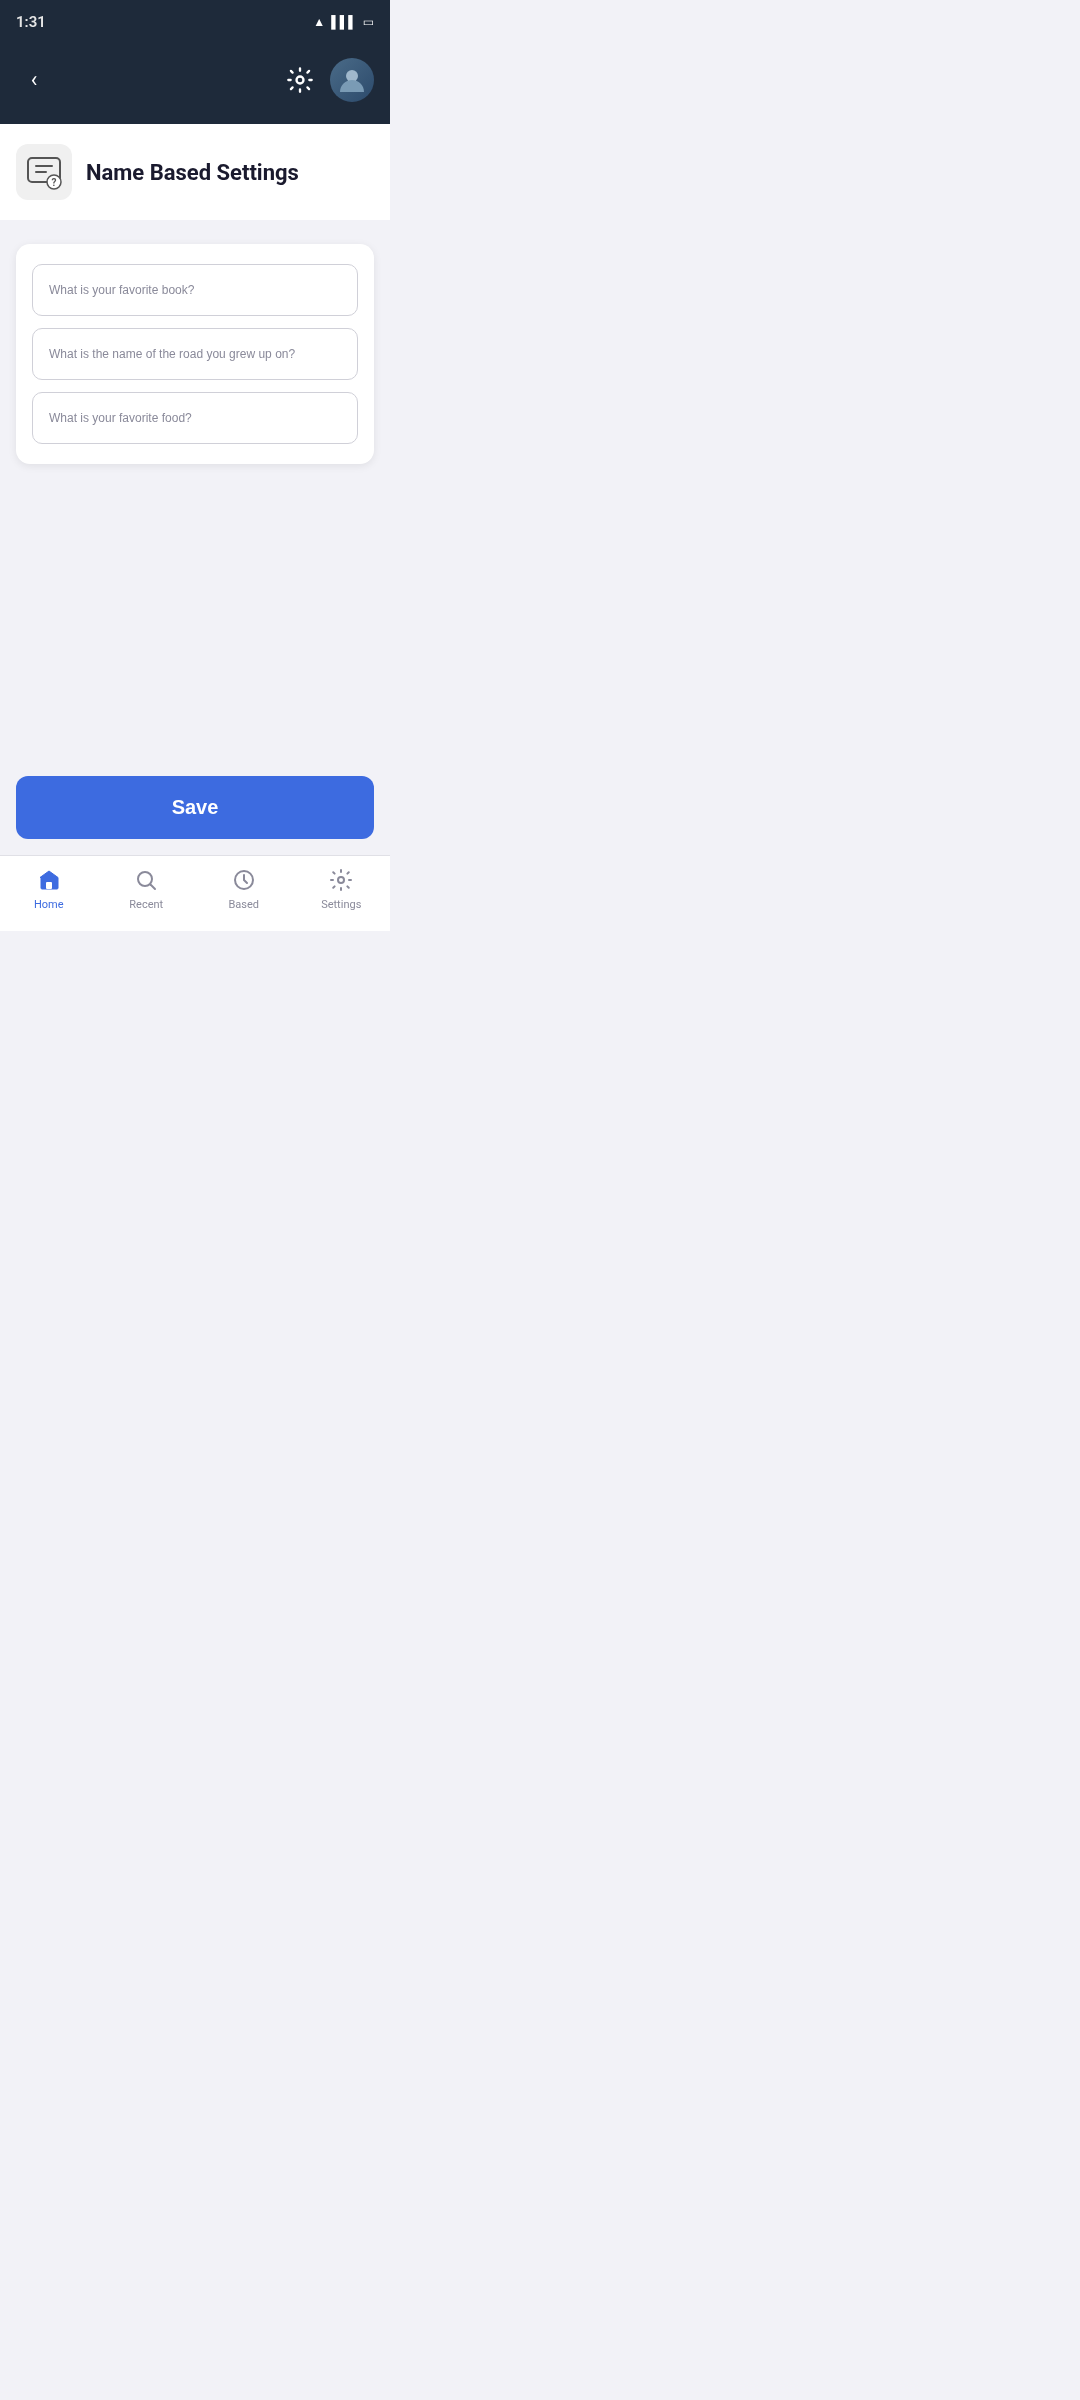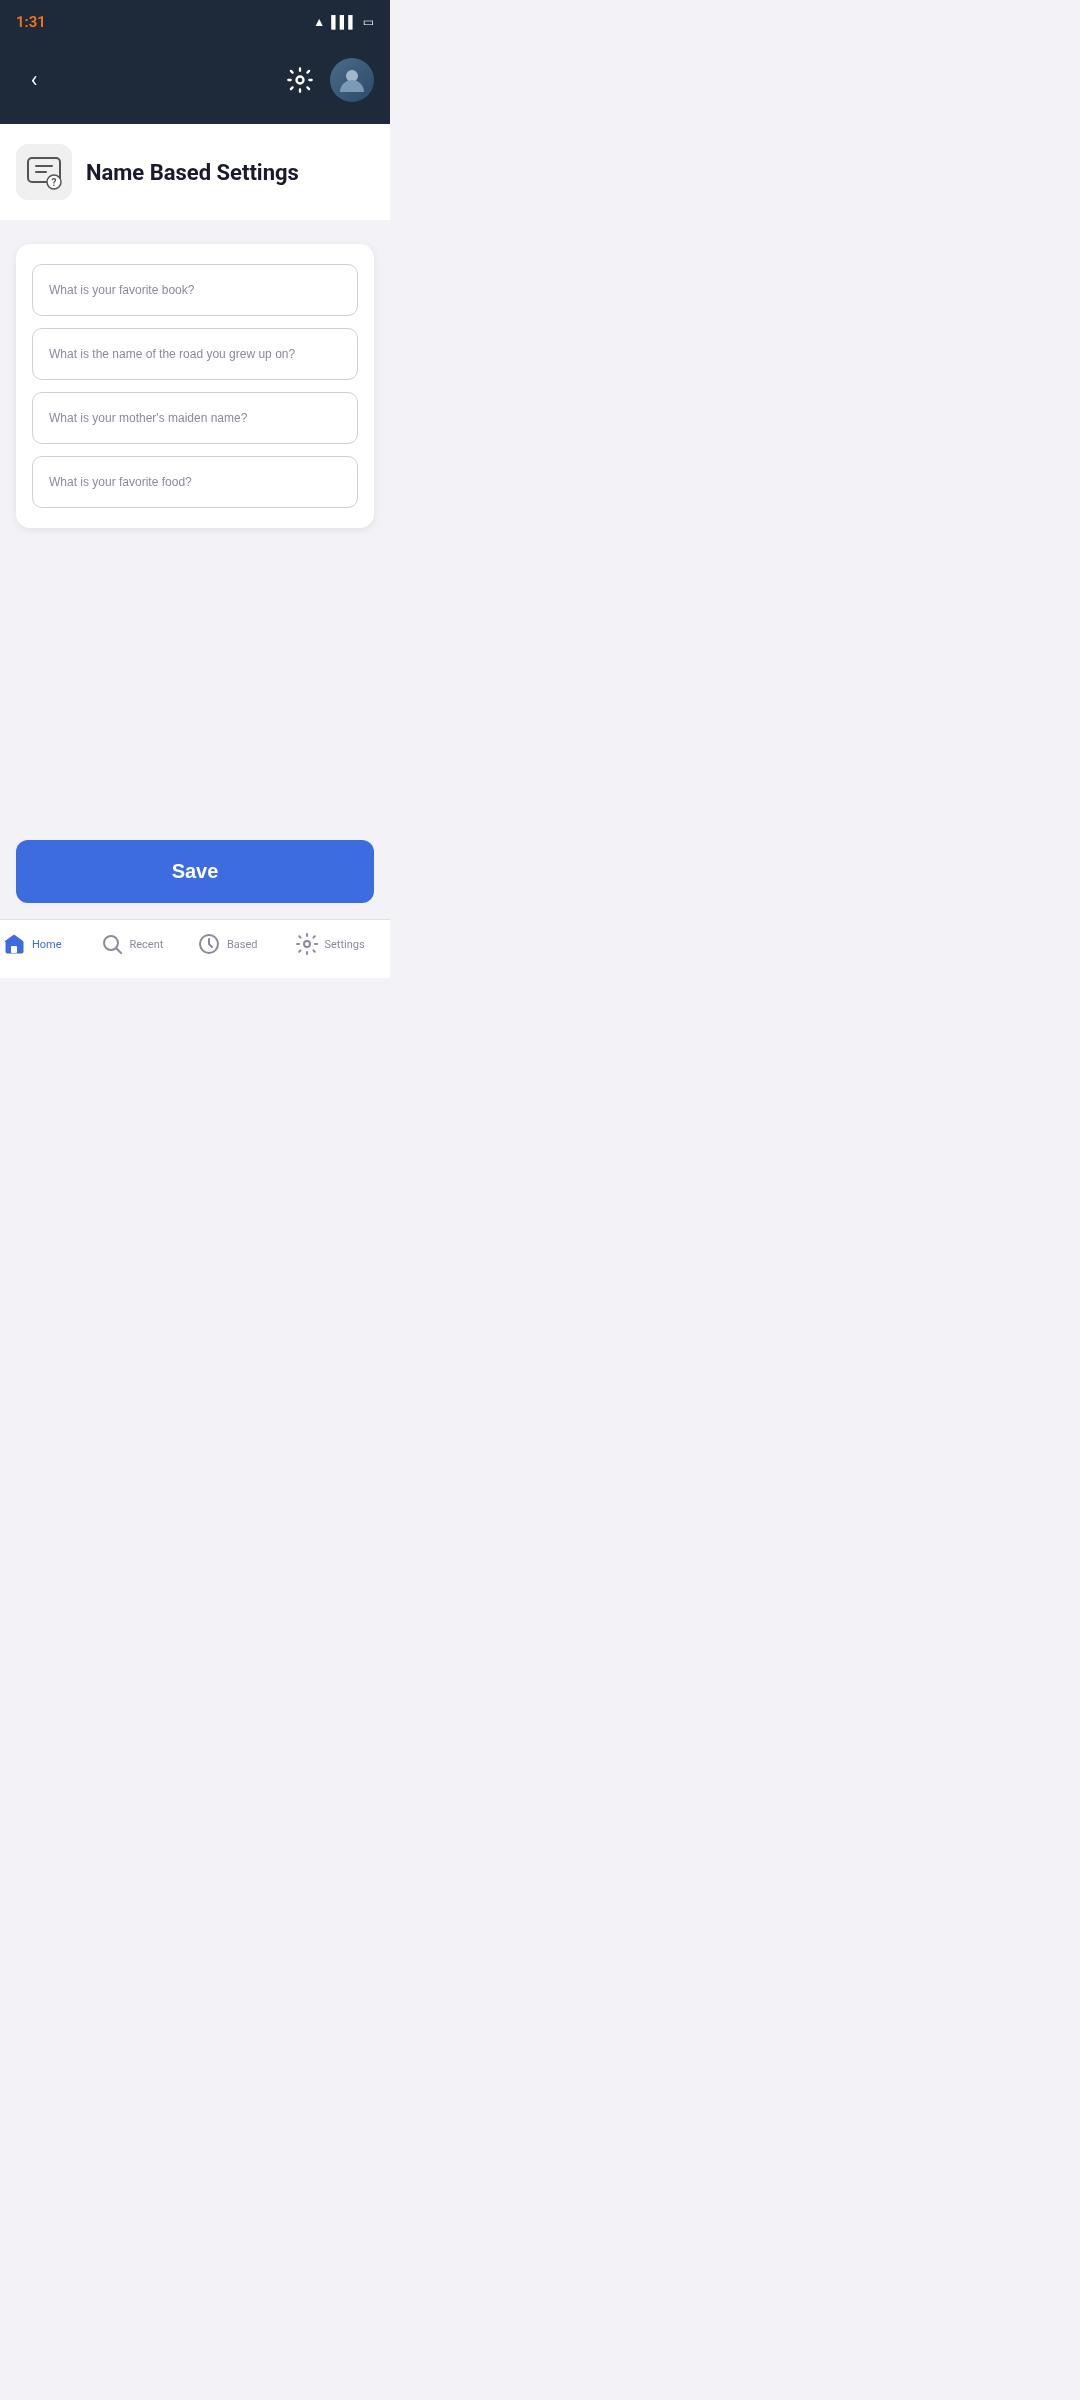--- a/index.html
+++ b/index.html
@@ -25,21 +25,21 @@
       display: flex;
       justify-content: space-between;
       align-items: center;
       padding: 8px 16px;
       height: 44px;
     }
 
     .status-time {
       font-size: 15px;
       font-weight: 600;
-      color: #f97316;
+      color: #e5e5e5;
     }
 
     .status-icons {
       display: flex;
       align-items: center;
       gap: 6px;
     }
 
     .status-icons span {
       font-size: 12px;
@@ -200,21 +200,21 @@
       justify-content: space-around;
       align-items: center;
       padding: 10px 0 20px 0;
       border-top: 1px solid #e0e0e6;
       position: sticky;
       bottom: 0;
     }
 
     .nav-item {
       display: flex;
-      flex-direction: row;
+      flex-direction: column;
       align-items: center;
       gap: 4px;
       cursor: pointer;
       flex: 1;
     }
 
     .nav-icon {
       width: 28px;
       height: 28px;
       display: flex;
@@ -285,21 +285,20 @@
   <span class="page-title">Name Based Settings</span>
 </div>
 
 <div class="content">
   <div class="questions-card">
 
     <input class="question-input" type="text" placeholder="What is your favorite book?" style="">
 
     <input class="question-input" type="text" placeholder="What is the name of the road you grew up on?" style="">
 
-    <input class="question-input" type="text" placeholder="What is your mother's maiden name?" style="">
 
 
     <input class="question-input" type="text" placeholder="What is your favorite food?" style="">
 
   </div>
 </div>
 
 <div class="spacer"></div>
 
 <div class="save-btn-container">

